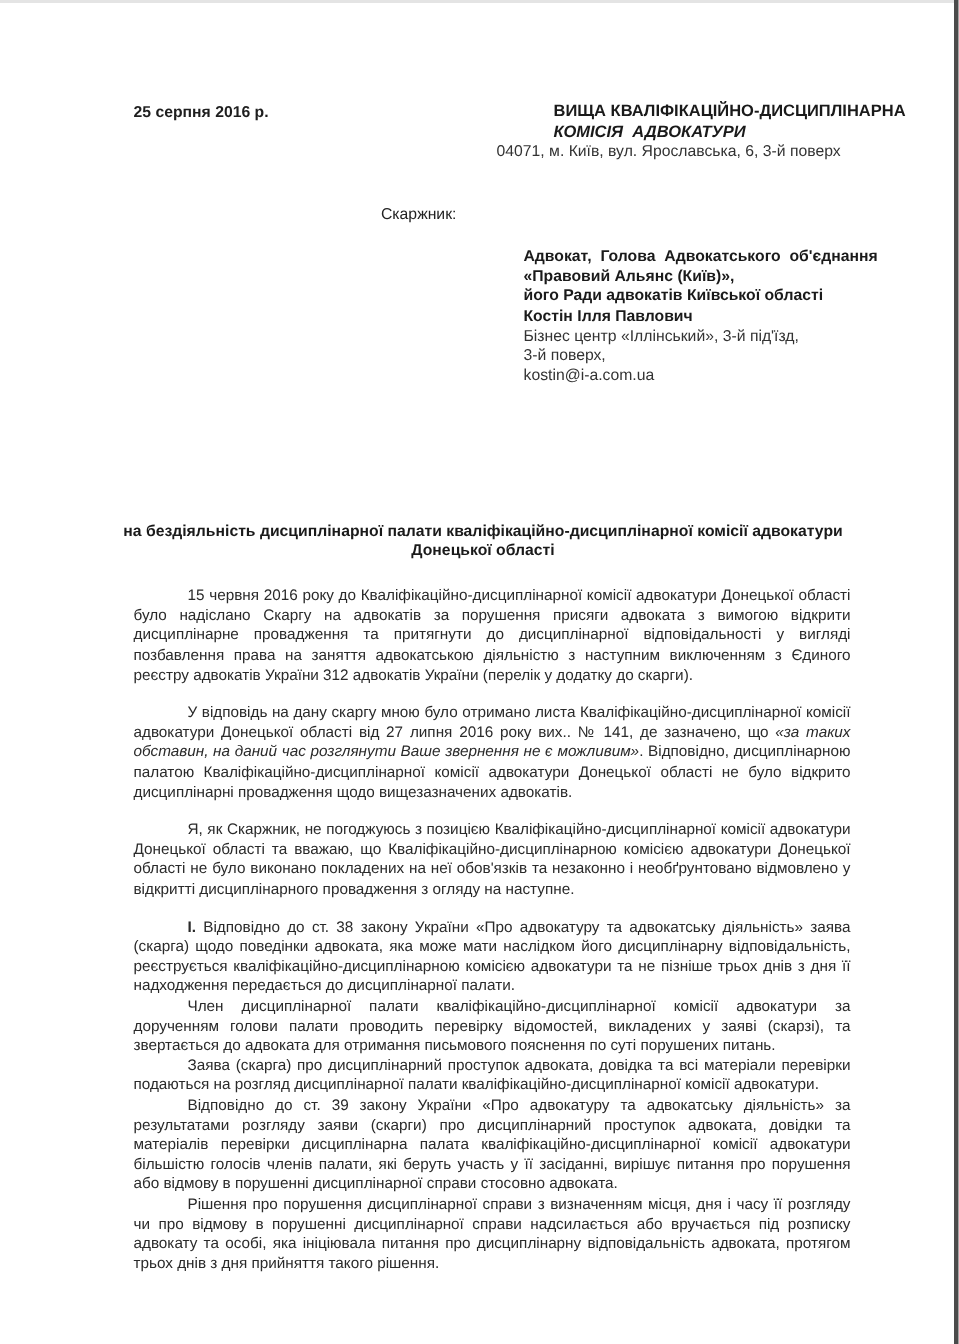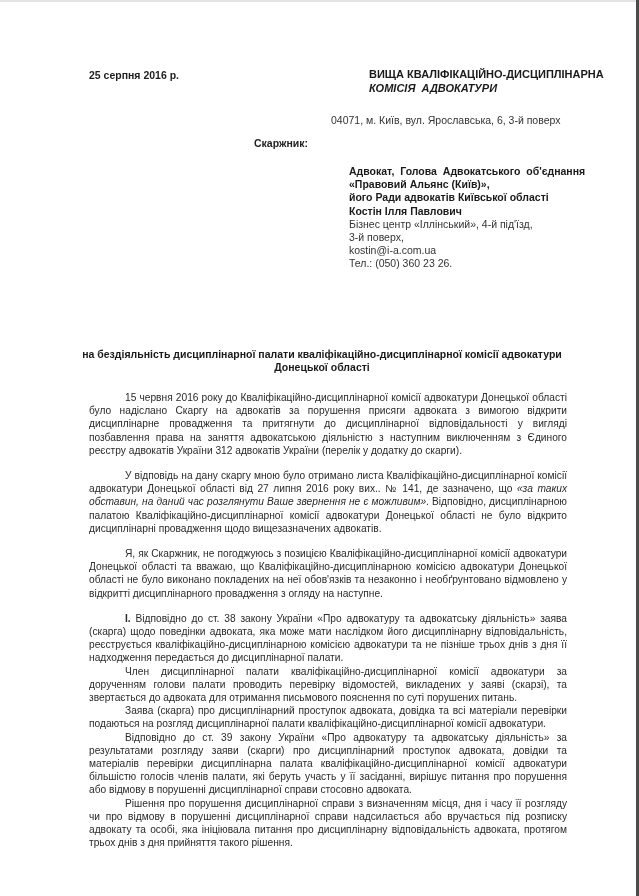--- a/index.html
+++ b/index.html
@@ -45,26 +45,26 @@
       left: 331px; top: 68px;
       font-size: 10.5px;
       line-height: 13.5px;
     }
     .recipient .org {
       font-weight: bold;
       font-size: 11px;
       color: #1a1a1a;
       padding-left: 38px;
     }
-    .recipient .addr { color: #333; font-size: 10.5px; margin-top: 19px; }
+    .recipient .addr { color: #333; font-size: 10.5px; }
 
     .complainant-label {
       left: 254px; top: 137px;
       font-size: 10.5px;
-      font-weight: bold;
+      font-weight: normal;
     }
     .complainant {
       left: 349px; top: 136px;
       font-size: 10.5px;
       line-height: 13.2px;
       margin-top: 29px;
     }
     .complainant .b { font-weight: bold; color: #1a1a1a; }
     .complainant .n { color: #333; }
 
@@ -114,24 +114,23 @@
     <div class="addr">04071, м. Київ, вул. Ярославська, 6, 3-й поверх</div>
   </div>
 
   <div class="abs complainant-label">Скаржник:</div>
 
   <div class="abs complainant">
     <div class="b" style="word-spacing:3px;">Адвокат, Голова Адвокатського об'єднання</div>
     <div class="b">«Правовий Альянс (Київ)»,</div>
     <div class="b">його Ради адвокатів Київської області</div>
     <div class="b">Костін Ілля Павлович</div>
-    <div class="n">Бізнес центр «Іллінський», 4-й під'їзд,</div>
+    <div class="n">Бізнес центр «Іллінський», 3-й під'їзд,</div>
     <div class="n">3-й поверх,</div>
     <div class="n">kostin@i-a.com.ua</div>
-    <div class="n">Тел.: (050) 360 23 26.</div>
   </div>
 
   <div class="title-block">
     <div>на бездіяльність дисциплінарної палати кваліфікаційно-дисциплінарної комісії адвокатури</div>
     <div>Донецької області</div>
   </div>
 
   <div class="body" style="top:391px;">
     <p>15 червня 2016 року до Кваліфікаційно-дисциплінарної комісії адвокатури Донецької області було надіслано Скаргу на адвокатів за порушення присяги адвоката з вимогою відкрити дисциплінарне провадження та притягнути до дисциплінарної відповідальності у вигляді позбавлення права на заняття  адвокатською діяльністю з наступним виключенням з Єдиного реєстру адвокатів України 312 адвокатів України (перелік у додатку до скарги).</p>
     <div class="gap"></div>

